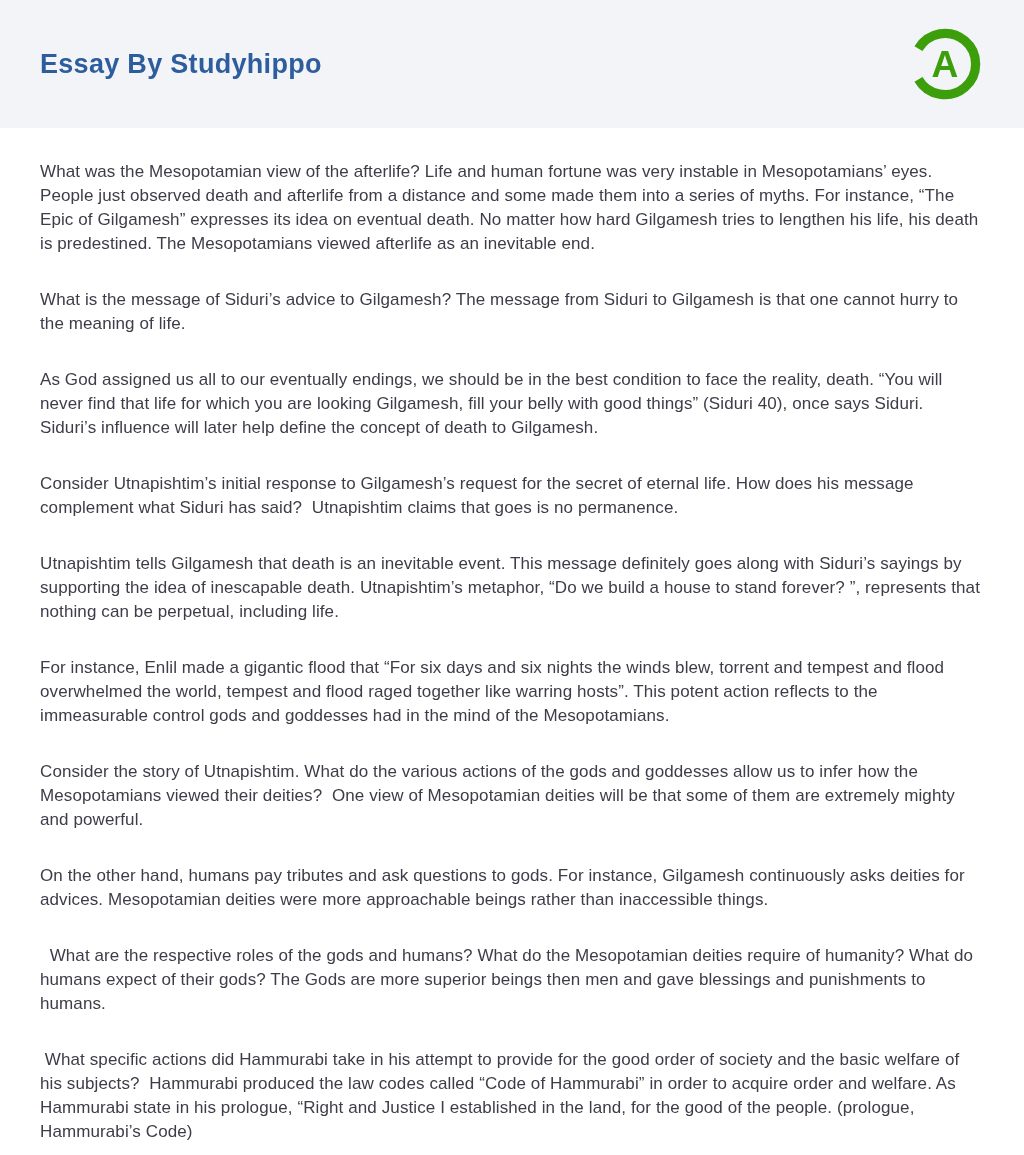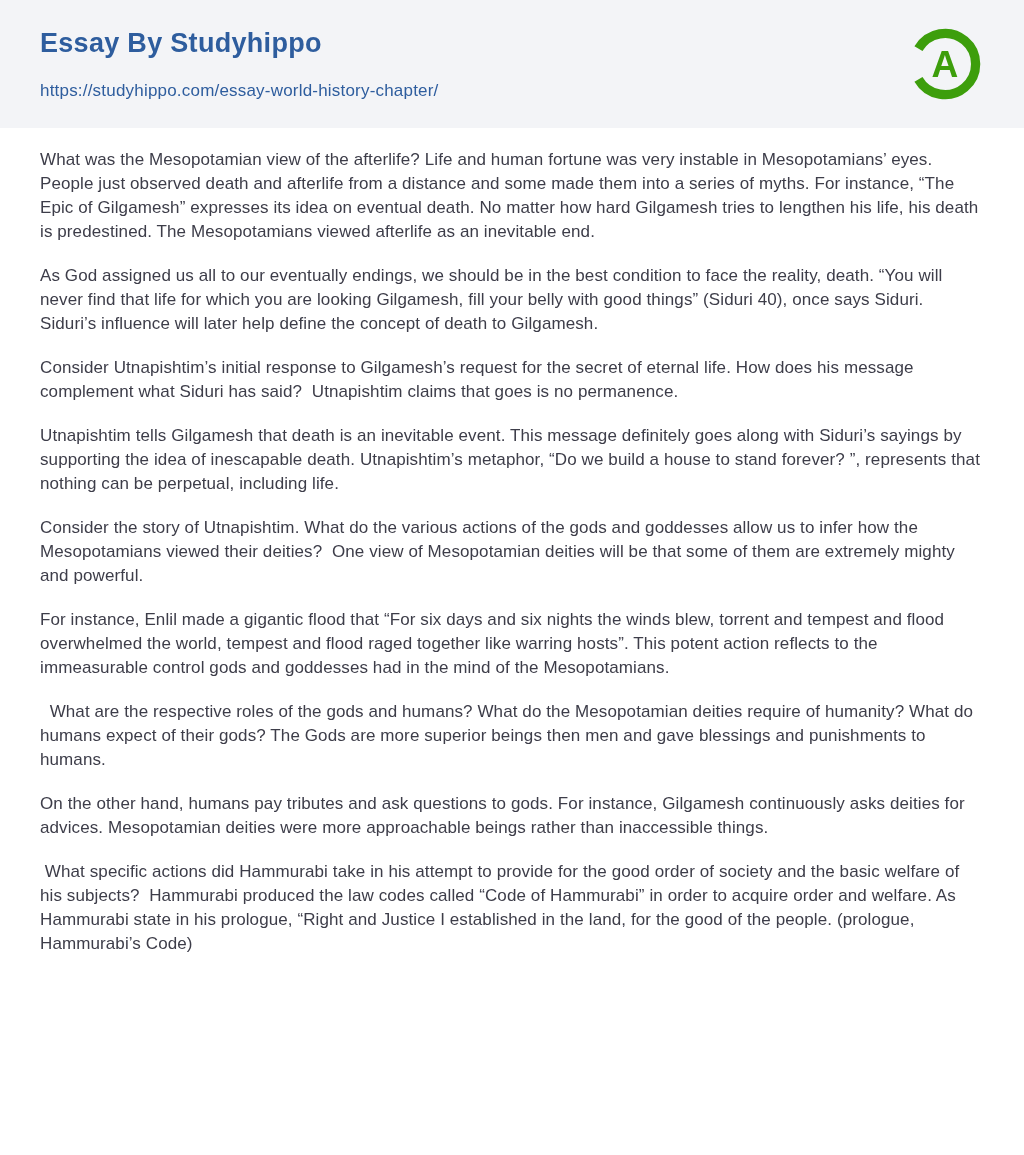--- a/index.html
+++ b/index.html
@@ -53,48 +53,48 @@
     font-weight:800;
     color:var(--title-color);
     margin:21px 0 4px 0;
     letter-spacing:0.2px;
   }
   .article-body{max-width:945px;}
   .para{
     font-size:17px;
     line-height:24px;
     color:var(--body-text);
-    margin:20px 0;
+    margin:32px 0;
     white-space:pre-wrap;
     letter-spacing:0.1px;
   }
 </style>
 </head>
 <body>
 
 <div class="page">
 
   <div class="header">
     <div class="header-left">
       <h1 class="site-name">Essay By Studyhippo</h1>
-      <a class="site-url">https://studyhippo.com/essay-world-history-chapter/</a>
     </div>
     <svg class="logo" viewBox="0 0 84 84" aria-hidden="true">
       <path class="ring" d="M 13.42 25.5 A 33 33 0 1 1 13.42 58.5" fill="none" stroke-width="10" stroke-linecap="butt"></path>
       <text class="letter" x="42" y="56" text-anchor="middle" font-size="40">A</text>
     </svg>
   </div>
 
   <div class="content">
     <div class="article-body">
         <p class="para">What was the Mesopotamian view of the afterlife? Life and human fortune was very instable in Mesopotamians’ eyes. People just observed death and afterlife from a distance and some made them into a series of myths. For instance, “The Epic of Gilgamesh” expresses its idea on eventual death. No matter how hard Gilgamesh tries to lengthen his life, his death is predestined. The Mesopotamians viewed afterlife as an inevitable end.</p>
+        <p class="para">What is the message of Siduri’s advice to Gilgamesh? The message from Siduri to Gilgamesh is that one cannot hurry to the meaning of life.</p>
         <p class="para">As God assigned us all to our eventually endings, we should be in the best condition to face the reality, death. “You will never find that life for which you are looking Gilgamesh, fill your belly with good things” (Siduri 40), once says Siduri. Siduri’s influence will later help define the concept of death to Gilgamesh.</p>
         <p class="para">Consider Utnapishtim’s initial response to Gilgamesh’s request for the secret of eternal life. How does his message complement what Siduri has said?  Utnapishtim claims that goes is no permanence.</p>
         <p class="para">Utnapishtim tells Gilgamesh that death is an inevitable event. This message definitely goes along with Siduri’s sayings by supporting the idea of inescapable death. Utnapishtim’s metaphor, “Do we build a house to stand forever? ”, represents that nothing can be perpetual, including life.</p>
+        <p class="para">For instance, Enlil made a gigantic flood that “For six days and six nights the winds blew, torrent and tempest and flood overwhelmed the world, tempest and flood raged together like warring hosts”. This potent action reflects to the immeasurable control gods and goddesses had in the mind of the Mesopotamians.</p>
         <p class="para">Consider the story of Utnapishtim. What do the various actions of the gods and goddesses allow us to infer how the Mesopotamians viewed their deities?  One view of Mesopotamian deities will be that some of them are extremely mighty and powerful.</p>
-        <p class="para">For instance, Enlil made a gigantic flood that “For six days and six nights the winds blew, torrent and tempest and flood overwhelmed the world, tempest and flood raged together like warring hosts”. This potent action reflects to the immeasurable control gods and goddesses had in the mind of the Mesopotamians.</p>
+        <p class="para">On the other hand, humans pay tributes and ask questions to gods. For instance, Gilgamesh continuously asks deities for advices. Mesopotamian deities were more approachable beings rather than inaccessible things.</p>
         <p class="para">  What are the respective roles of the gods and humans? What do the Mesopotamian deities require of humanity? What do humans expect of their gods? The Gods are more superior beings then men and gave blessings and punishments to humans.</p>
-        <p class="para">On the other hand, humans pay tributes and ask questions to gods. For instance, Gilgamesh continuously asks deities for advices. Mesopotamian deities were more approachable beings rather than inaccessible things.</p>
         <p class="para"> What specific actions did Hammurabi take in his attempt to provide for the good order of society and the basic welfare of his subjects?  Hammurabi produced the law codes called “Code of Hammurabi” in order to acquire order and welfare. As Hammurabi state in his prologue, “Right and Justice I established in the land, for the good of the people. (prologue, Hammurabi’s Code)</p>
       </div>
   </div>
 
 </div>
 
 </body></html>

